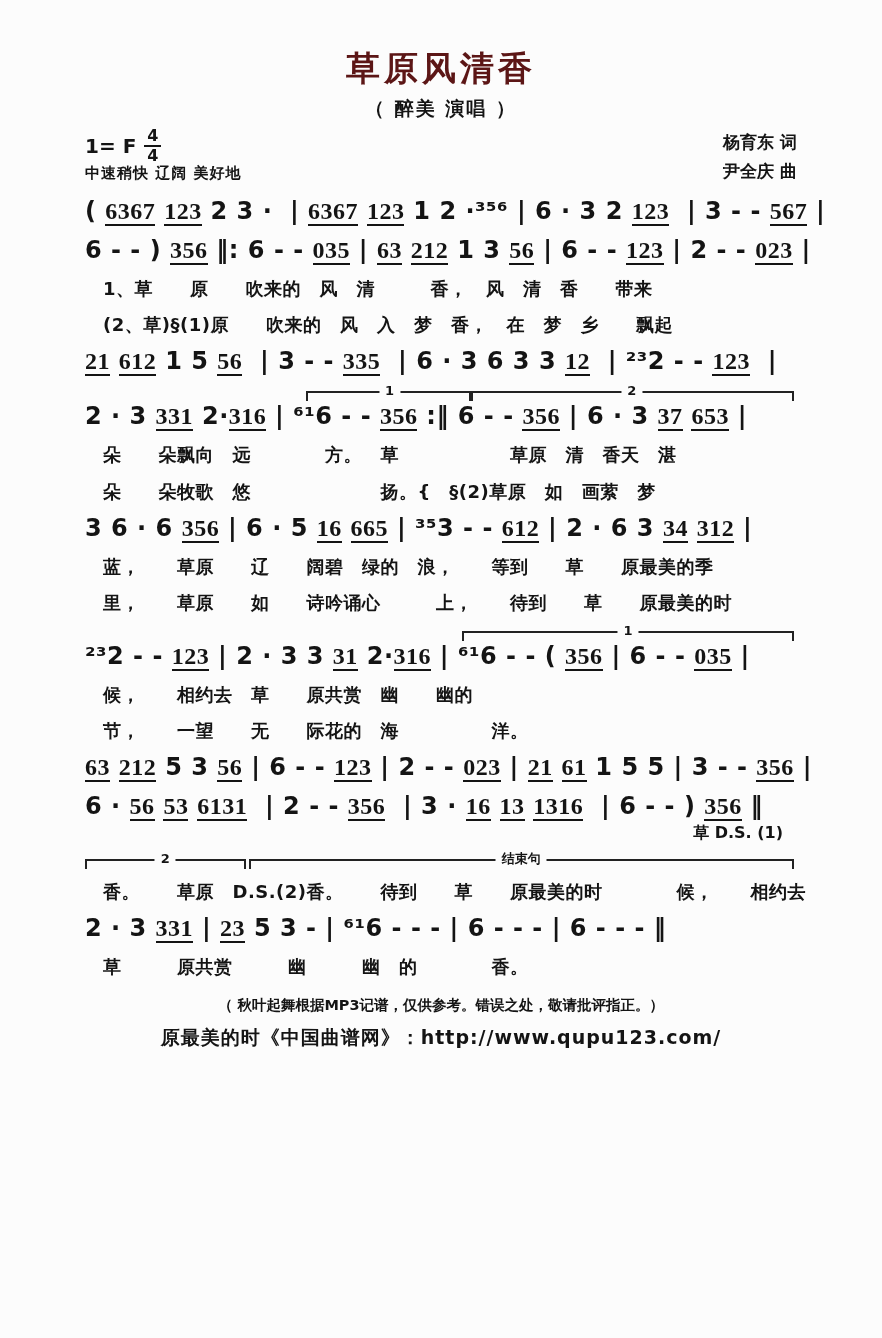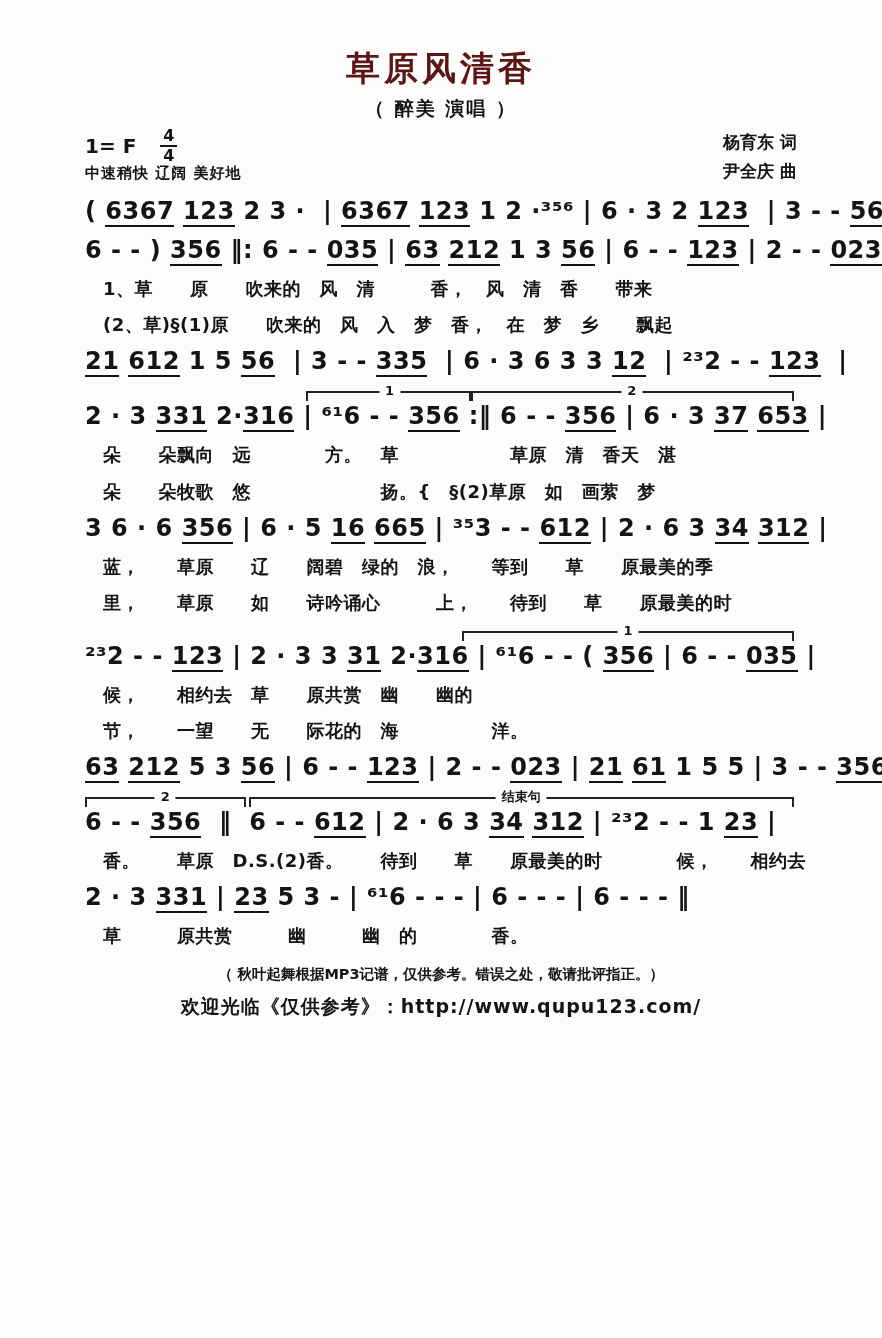--- a/index.html
+++ b/index.html
@@ -8,39 +8,39 @@
   .page{width:882px;height:1338px;background:#fcfcfc;box-sizing:border-box;
         padding:46px 85px 0 85px;position:relative;}
   
   .title{text-align:center;font-size:34px;font-weight:700;color:#5c1616;
          letter-spacing:4px;}
   .subtitle{text-align:center;font-size:19px;font-weight:700;margin-top:4px;
             letter-spacing:2px;}
   .head-row{display:flex;justify-content:space-between;align-items:flex-start;
             margin-top:6px;}
   .key-block{font-size:20px;font-weight:700;}
-  .key-line{display:flex;align-items:center;gap:24px;}
+  .key-line{display:flex;align-items:center;gap:8px;}
   .timesig{display:inline-flex;flex-direction:column;align-items:center;
            font-size:16px;line-height:1;font-weight:700;}
   .timesig .top{border-bottom:2px solid #141414;padding:0 3px 1px 3px;}
   .timesig .bottom{padding-top:1px;}
   .tempo{font-size:15px;font-weight:700;margin-top:0;letter-spacing:1px;}
   .credits{font-size:17px;font-weight:700;text-align:right;line-height:1.7;}
   
   .score{margin-top:10px;}
   .system{position:relative;margin-bottom:9px;}
   .bracket-row{position:relative;height:15px;margin-bottom:1px;}
   .bracket{position:absolute;top:6px;height:8px;border-top:2px solid #222;
            border-left:2px solid #222;border-right:2px solid #222;}
   .bracket .blabel{position:absolute;top:-9px;left:50%;transform:translateX(-50%);
            background:#fcfcfc;padding:0 6px;font-size:13px;font-weight:700;
            line-height:1;white-space:nowrap;}
   .music-line{font-size:24px;font-weight:700;white-space:pre;letter-spacing:0.5px;
               line-height:1.25;}
-  .music-line .beam{border-bottom:2.5px solid #141414;padding-bottom:0px;}
+  .music-line .beam{border-bottom:2.5px solid #141414;padding-bottom:0px;font-family:Liberation Serif, serif;}
   .lyric-line{font-size:18px;font-weight:700;white-space:pre;margin-top:12px;
               padding-left:18px;letter-spacing:0.5px;line-height:1.35;}
   .ds-note{font-size:16px;font-weight:700;text-align:right;padding-right:14px;
            margin-top:2px;}
   
   .footnote{text-align:center;font-size:14.5px;font-weight:700;margin-top:16px;}
   .site-line{text-align:center;font-size:19px;font-weight:700;margin-top:10px;
              letter-spacing:1px;}
 </style>
 </head>
@@ -105,33 +105,36 @@
           </div>
         </div>
         <div class="music-line">²³2 - - <span class="beam">123</span> | 2 · 3 3 <span class="beam">31</span> 2·<span class="beam">316</span> | ⁶¹6 - - ( <span class="beam">356</span> | 6 - - <span class="beam">035</span> |</div>
         <div class="lyric-line">候，　　相约去　草　　原共赏　幽　　幽的</div>
         <div class="lyric-line">节，　　一望　　无　　际花的　海　　　　　洋。</div>
       </div>
       <div class="system">
         <div class="music-line"><span class="beam">63</span> <span class="beam">212</span> 5 3 <span class="beam">56</span> | 6 - - <span class="beam">123</span> | 2 - - <span class="beam">023</span> | <span class="beam">21</span> <span class="beam">61</span> 1 5 5 | 3 - - <span class="beam">356</span> |</div>
       </div>
       <div class="system">
+        <div class="music-line">6 · <span class="beam">56</span> <span class="beam">53</span> <span class="beam">6131</span>  | 2 - - <span class="beam">356</span>  | 3 · <span class="beam">16</span> <span class="beam">13</span> <span class="beam">1316</span>  | 6 - - ) <span class="beam">356</span> ‖</div>
+        <div class="ds-note">草 D.S. (1)</div>
+      </div>
+      <div class="system">
         <div class="bracket-row">
           <div class="bracket" style="left: 0%; width: 22%;">
             <span class="blabel">2</span>
           </div>
           <div class="bracket" style="left: 23%; width: 76%;">
             <span class="blabel">结束句</span>
           </div>
         </div>
-        <div class="music-line">6 - - <span class="beam">356</span>  ‖  6 - - <span class="beam">612</span> | 2 · 6 3 <span class="beam">34</span> <span class="beam">312</span> | ²³2 - - 1 <span class="beam">23</span> |</div>
         <div class="lyric-line">香。　　草原　D.S.(2)香。　　待到　　草　　原最美的时　　　　候，　　相约去</div>
       </div>
       <div class="system">
         <div class="music-line">2 · 3 <span class="beam">331</span> | <span class="beam">23</span> 5 3 - | ⁶¹6 - - - | 6 - - - | 6 - - - ‖</div>
         <div class="lyric-line">草　　　原共赏　　　幽　　　幽　的　　　　香。</div>
       </div>
     </div>
 
   <div class="footnote">（ 秋叶起舞根据MP3记谱，仅供参考。错误之处，敬请批评指正。）</div>
-  <div class="site-line">欢迎光临《仅供参考》：http://www.qupu123.com/</div>
+  <div class="site-line">原最美的时《中国曲谱网》：http://www.qupu123.com/</div>
 
 </div>
 
 </body></html>

